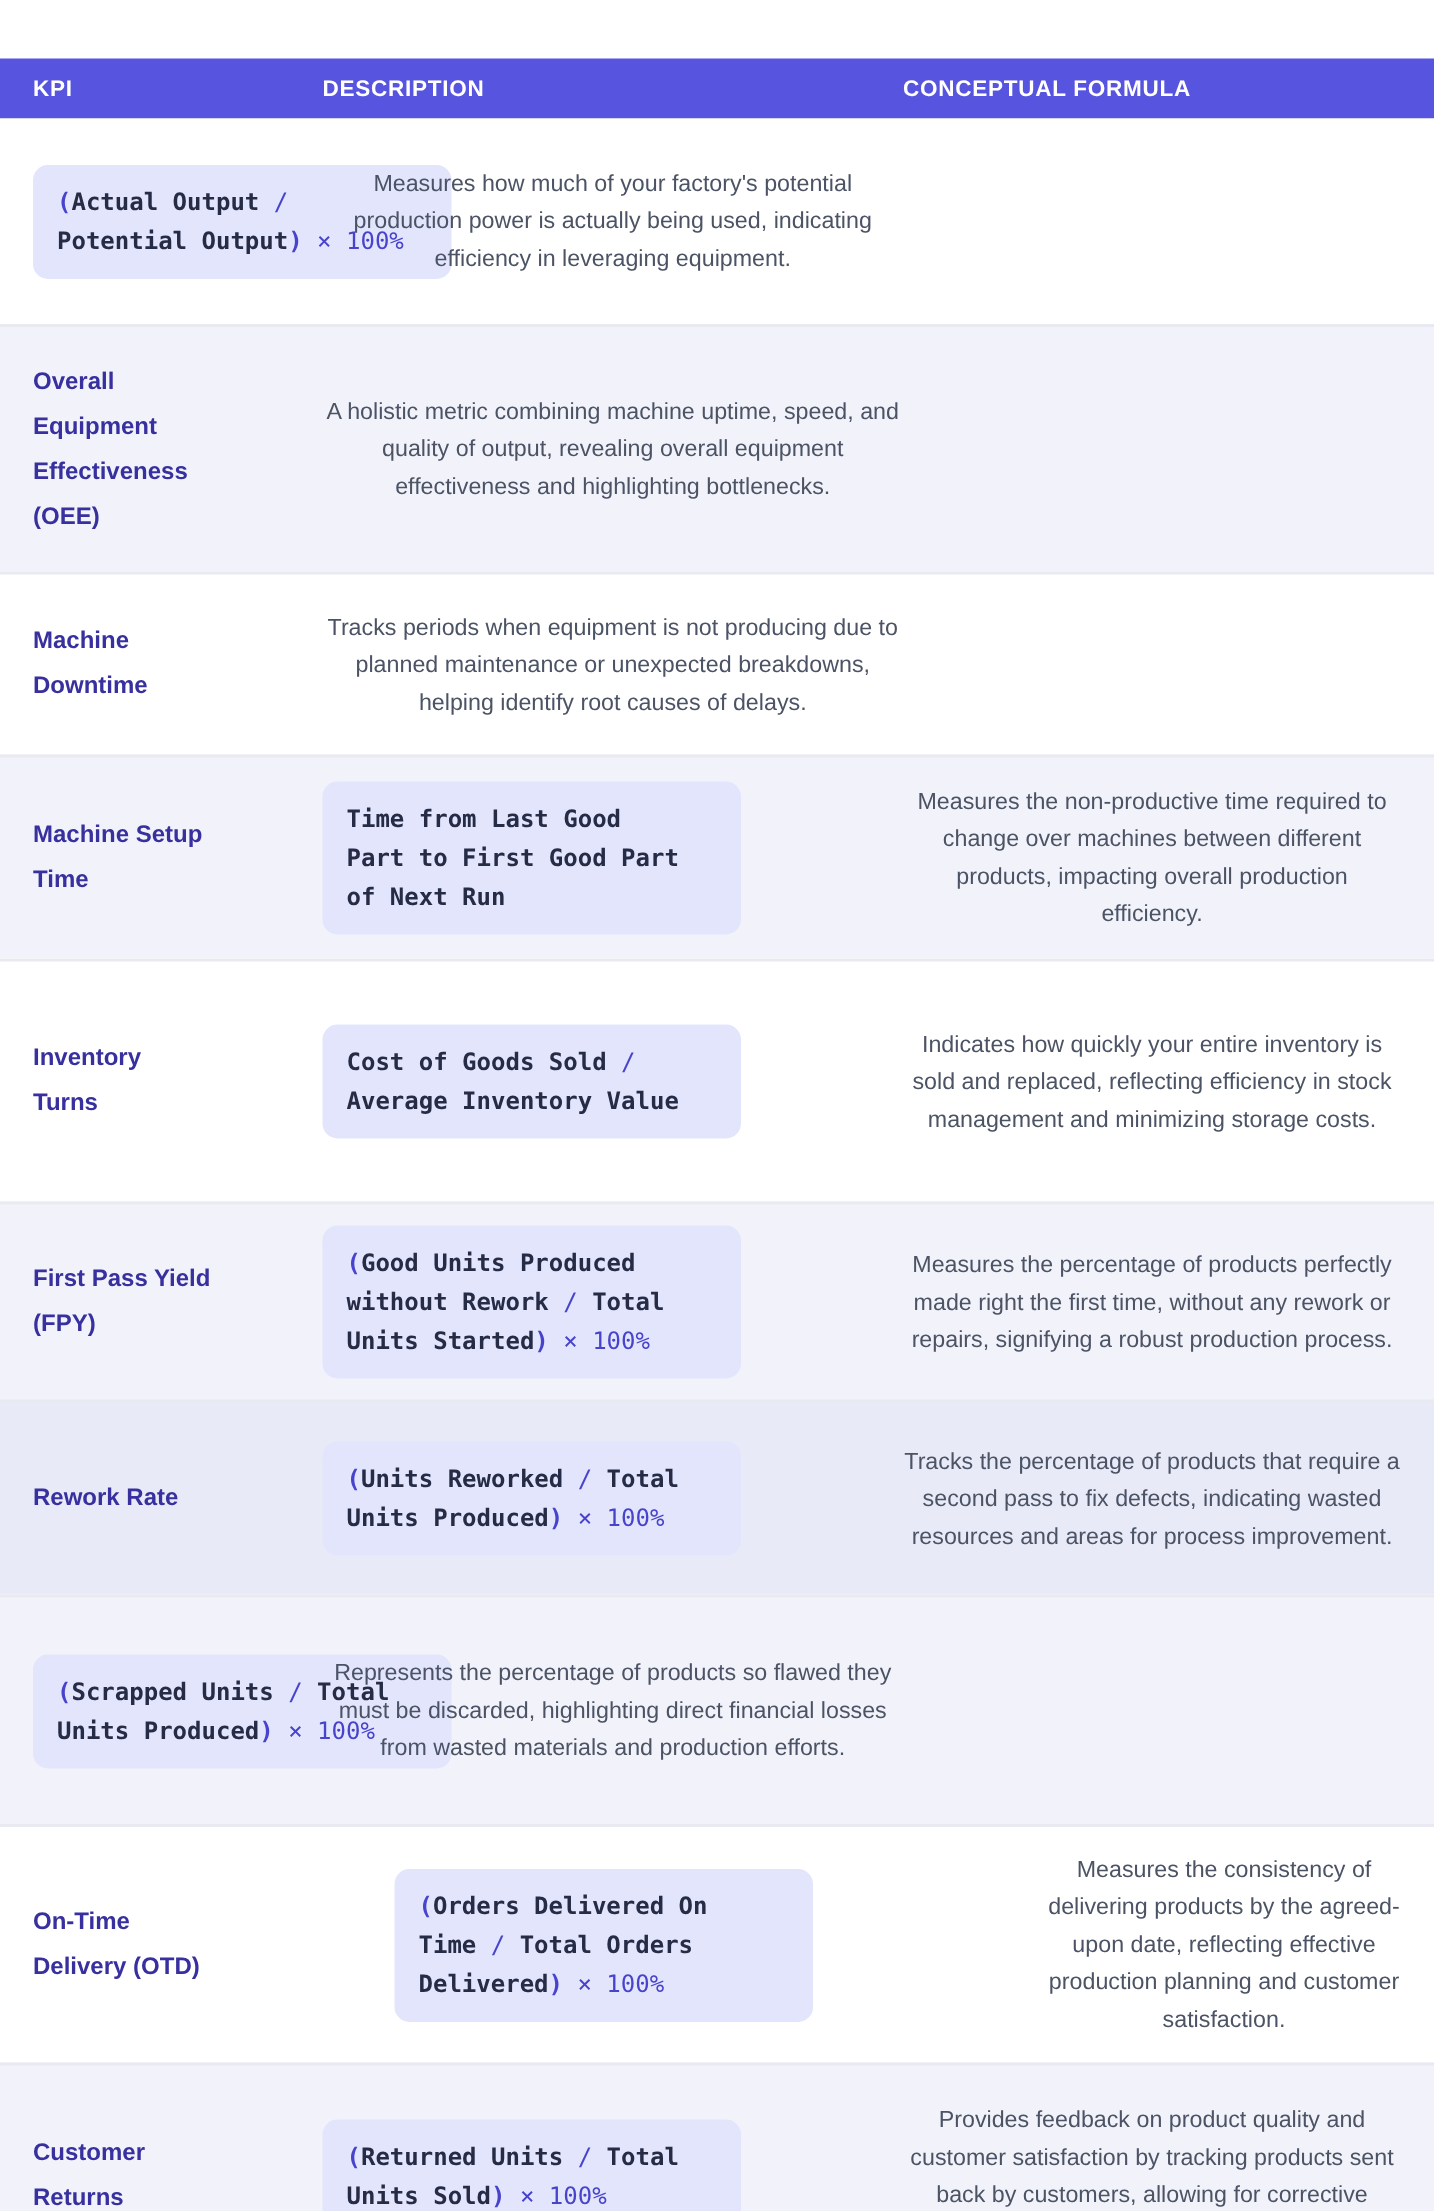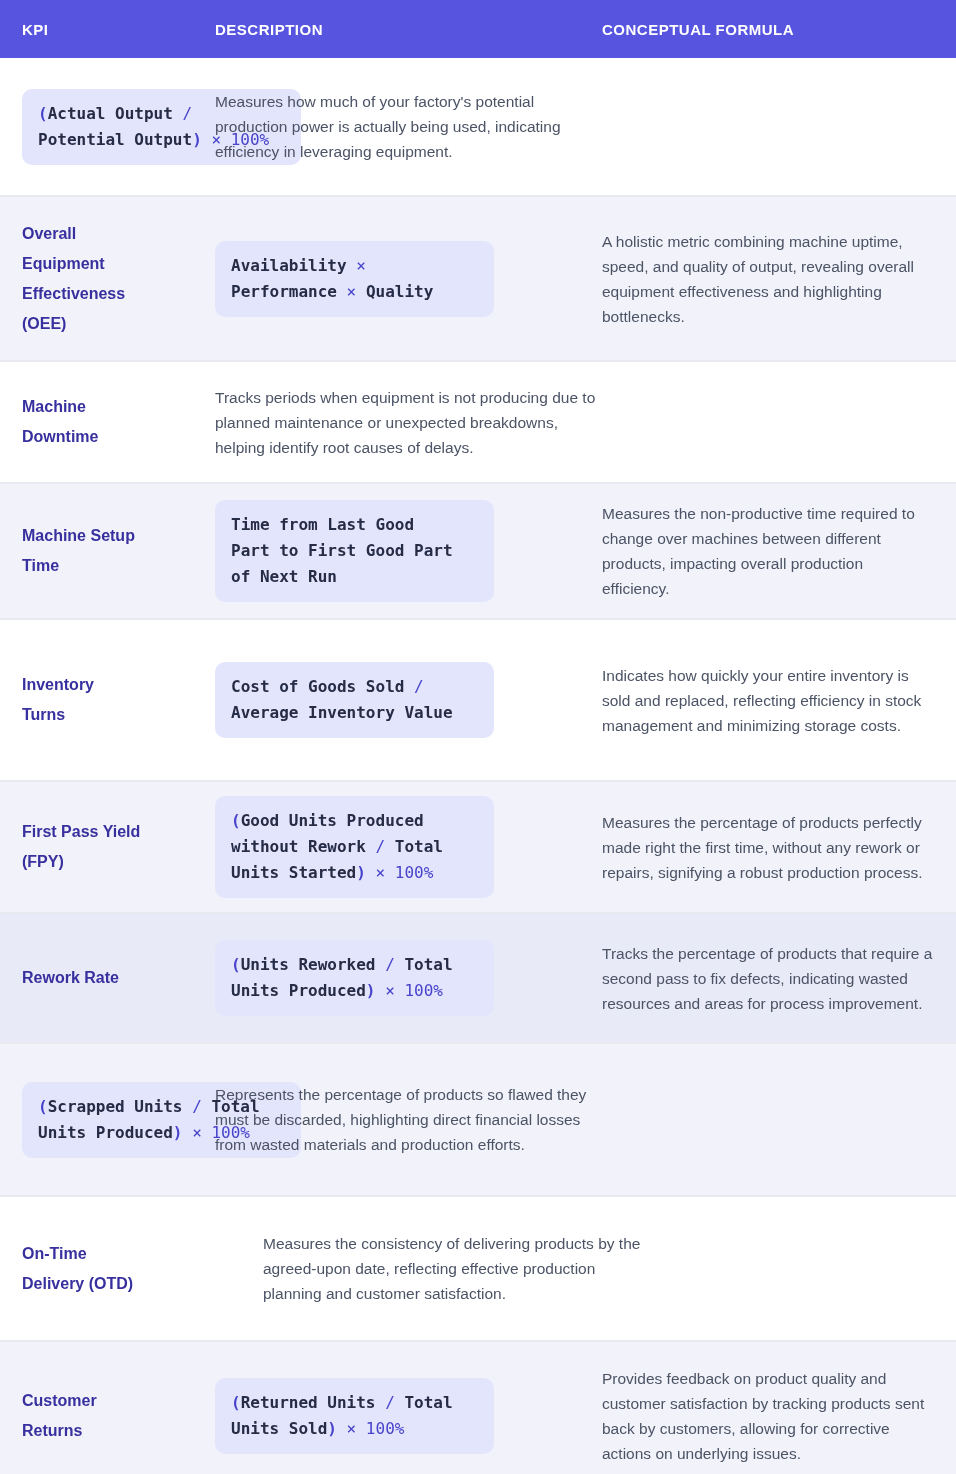--- a/index.html
+++ b/index.html
@@ -6,24 +6,25 @@
   body {
     width: 956px;
     font-family: "Liberation Sans", "DejaVu Sans", sans-serif;
     -webkit-font-smoothing: antialiased;
   }
   .table { width: 956px; }
   .hdr {
     display: grid;
     grid-template-columns: 193px 387px 1fr;
     align-items: center;
-    height: 58px;
+    height: 40px;
     padding-left: 22px;
     box-sizing: border-box;
     background: var(--header-bg, #5754e0);
+    margin-top: 39px;
   }
   .hdr span {
     color: var(--header-fg, #ffffff);
     font-size: 15px;
     font-weight: 700;
     letter-spacing: 0.5px;
   }
   .row {
     display: grid;
     grid-template-columns: 193px 387px 1fr;
@@ -56,20 +57,21 @@
     white-space: pre-line;
   }
   .fbox .m { color: var(--formula-main, #272c46); font-weight: 700; }
   .fbox .o { color: var(--formula-op, #4843cb); font-weight: 500; }
   .fbox .p { color: var(--formula-op, #4843cb); font-weight: 700; }
   .desc {
     color: var(--desc-color, #4b5365);
     font-size: 15.5px;
     line-height: 25px;
     padding: 2px 0;
+    text-align: center;
   }
 </style>
 </head>
 <body>
 
 <div class="table">
   <div class="hdr">
     <span>KPI</span>
     <span>DESCRIPTION</span>
     <span>CONCEPTUAL FORMULA</span>
@@ -80,24 +82,20 @@
           <div class="fbox"><span class="p">(</span><span class="m">Actual Output</span><span class="o"> /
 </span><span class="m">Potential Output</span><span class="p">)</span><span class="o"> × 100%</span></div>
         </div>
         <div class="desc">Measures how much of your factory's potential production power is actually being used, indicating efficiency in leveraging equipment.</div>
       </div>
       <div class="row bg-tint" style="min-height: 165px;">
         <div class="kpi">Overall
 Equipment
 Effectiveness
 (OEE)</div>
-        <div class="fcell">
-          <div class="fbox"><span class="m">Availability</span><span class="o"> ×
-</span><span class="m">Performance</span><span class="o"> × </span><span class="m">Quality</span></div>
-        </div>
         <div class="desc">A holistic metric combining machine uptime, speed, and quality of output, revealing overall equipment effectiveness and highlighting bottlenecks.</div>
       </div>
       <div class="row bg-white" style="min-height: 122px;">
         <div class="kpi">Machine
 Downtime</div>
         <div class="desc">Tracks periods when equipment is not producing due to planned maintenance or unexpected breakdowns, helping identify root causes of delays.</div>
       </div>
       <div class="row bg-tint" style="min-height: 136px;">
         <div class="kpi">Machine Setup
 Time</div>
@@ -138,20 +136,25 @@
       <div class="row bg-tint" style="min-height: 153px;">
         <div class="fcell">
           <div class="fbox"><span class="p">(</span><span class="m">Scrapped Units</span><span class="o"> / </span><span class="m">Total
 Units Produced</span><span class="p">)</span><span class="o"> × 100%</span></div>
         </div>
         <div class="desc">Represents the percentage of products so flawed they must be discarded, highlighting direct financial losses from wasted materials and production efforts.</div>
       </div>
       <div class="row bg-white" style="min-height: 145px; gap: 48px;">
         <div class="kpi">On-Time
 Delivery (OTD)</div>
+        <div class="fcell">
+          <div class="fbox"><span class="p">(</span><span class="m">Orders Delivered On
+Time</span><span class="o"> / </span><span class="m">Total Orders
+Delivered</span><span class="p">)</span><span class="o"> × 100%</span></div>
+        </div>
         <div class="desc">Measures the consistency of delivering products by the agreed-upon date, reflecting effective production planning and customer satisfaction.</div>
       </div>
       <div class="row bg-tint" style="min-height: 149px;">
         <div class="kpi">Customer
 Returns</div>
         <div class="fcell">
           <div class="fbox"><span class="p">(</span><span class="m">Returned Units</span><span class="o"> / </span><span class="m">Total
 Units Sold</span><span class="p">)</span><span class="o"> × 100%</span></div>
         </div>
         <div class="desc">Provides feedback on product quality and customer satisfaction by tracking products sent back by customers, allowing for corrective actions on underlying issues.</div>

